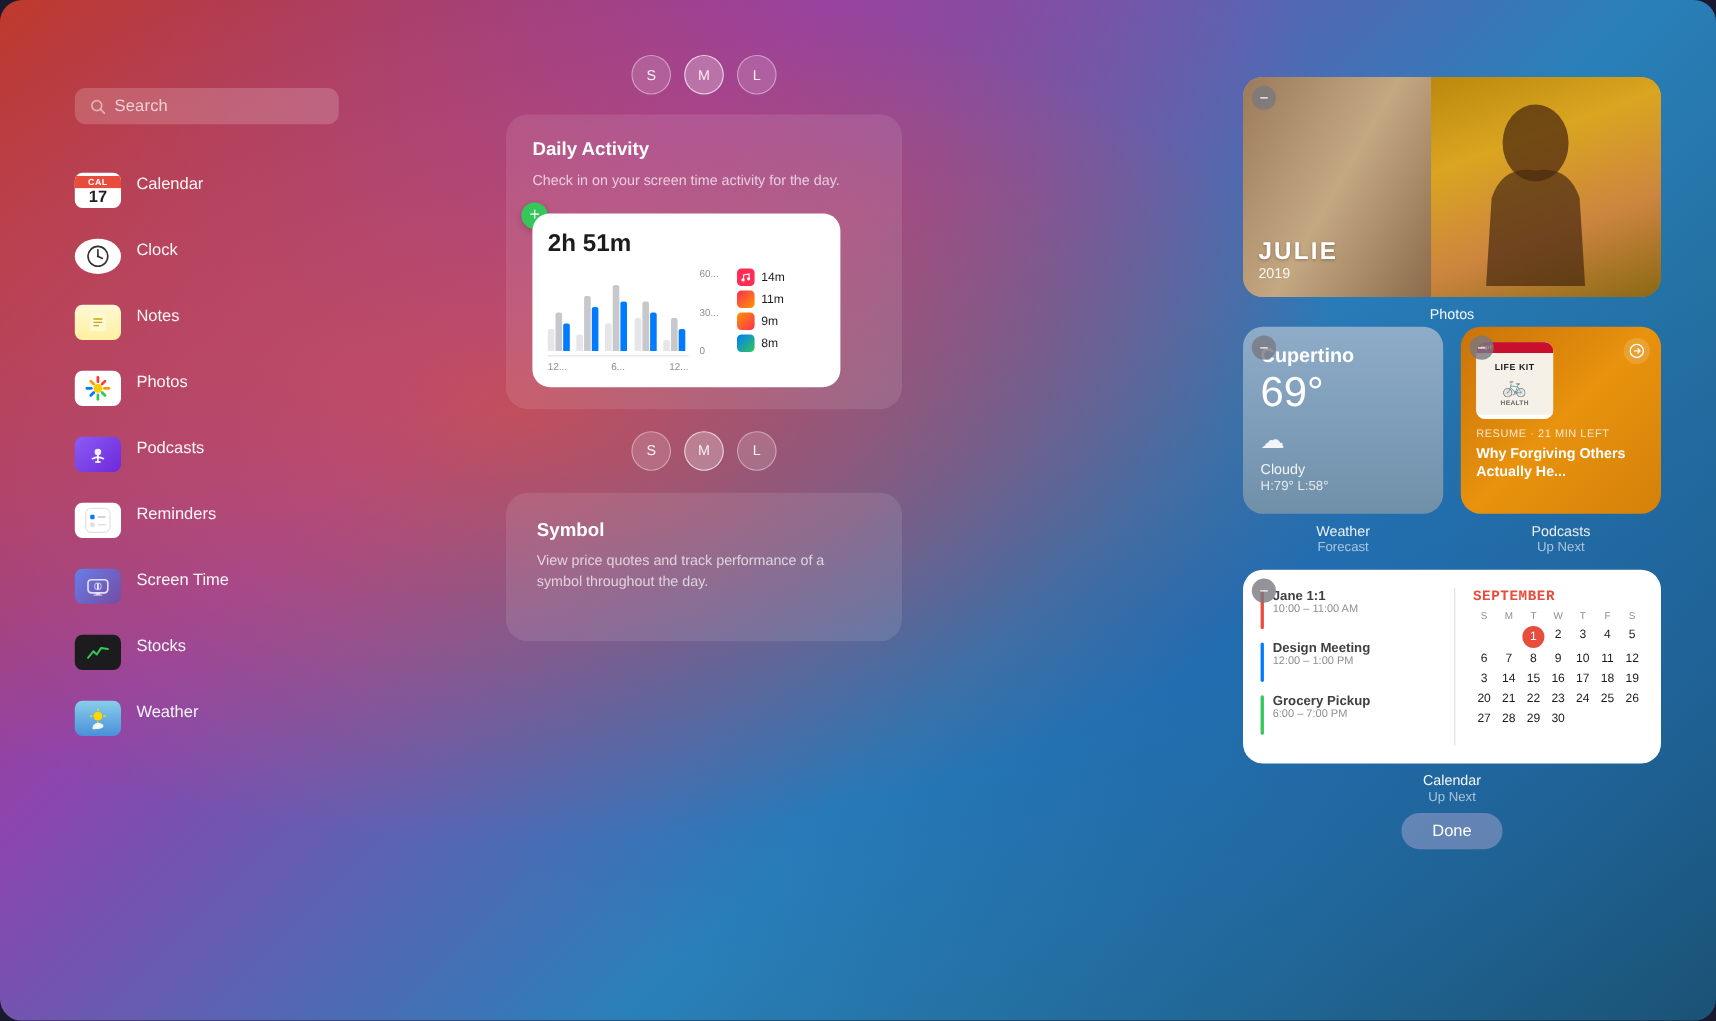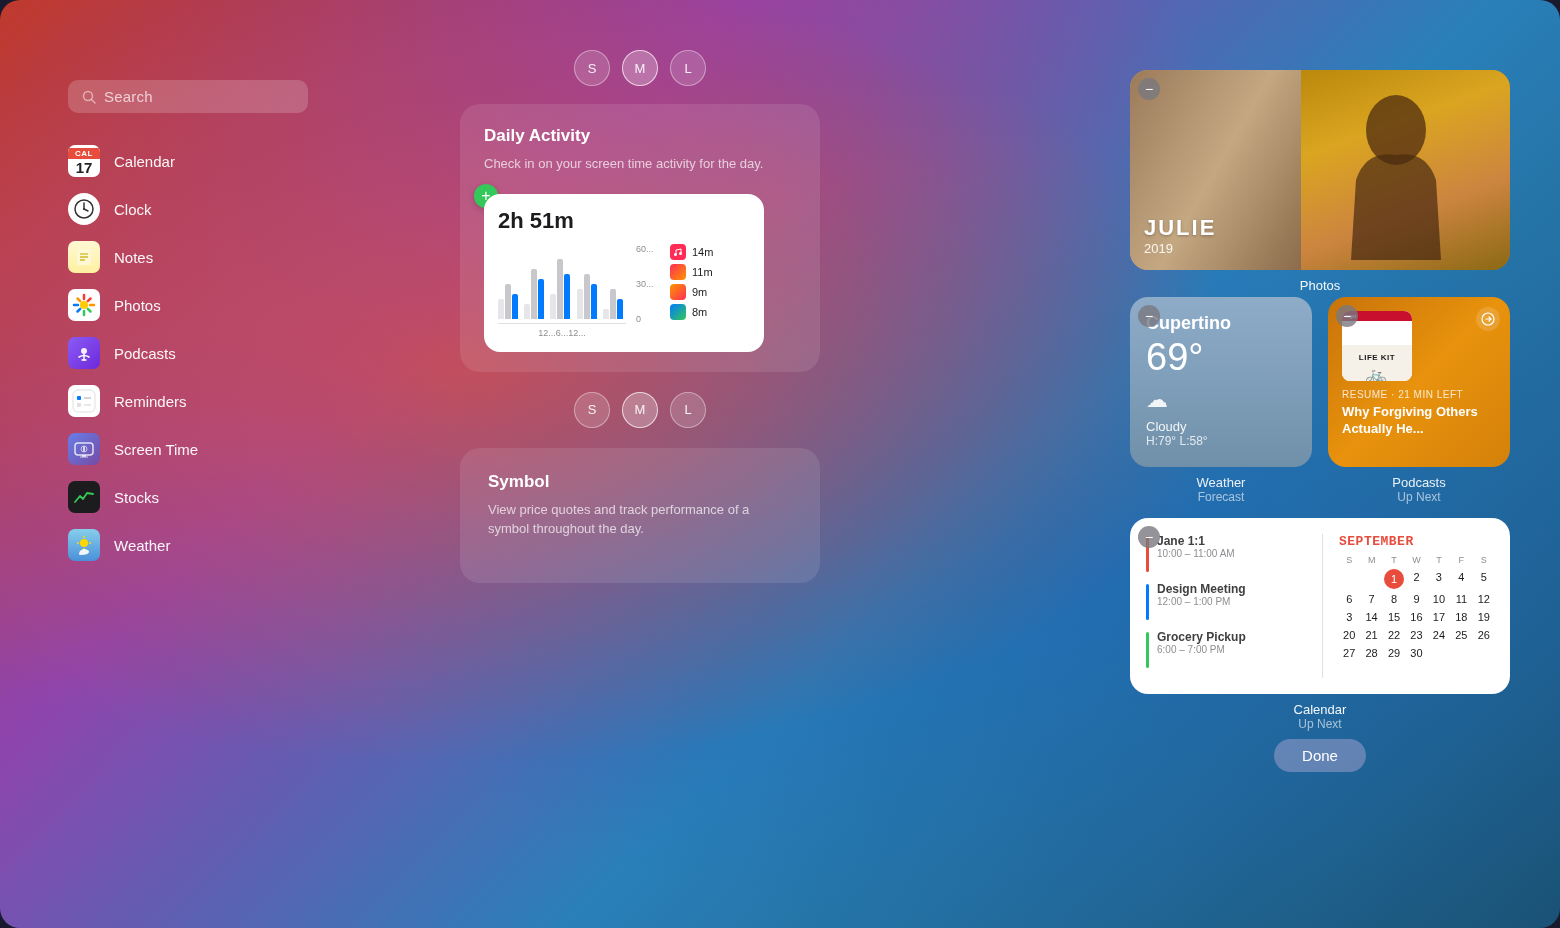--- a/index.html
+++ b/index.html
@@ -66,28 +66,29 @@
 
     .sidebar-item {
       display: flex;
       align-items: center;
       gap: 14px;
       padding: 8px 0;
       cursor: pointer;
     }
 
     .app-icon {
-      width: 32px;
+      width: 42px;
       height: 32px;
       border-radius: 8px;
       flex-shrink: 0;
       display: flex;
       align-items: center;
       justify-content: center;
       font-size: 16px;
+      margin-top: 12px;
     }
 
     .icon-calendar {
       background: white;
       color: #e74c3c;
       font-size: 10px;
       font-weight: 700;
       flex-direction: column;
       display: flex;
       align-items: center;
@@ -613,21 +614,20 @@
     }
 
     .npr-body {
       padding: 3px;
       background: #f5f0e8;
       height: calc(100% - 14px);
       display: flex;
       flex-direction: column;
       align-items: center;
       justify-content: center;
-      margin-top: 24px;
     }
   </style>
 </head>
 <body>
 
 <div class="mac-frame">
 
   <div class="sidebar">
 
     <div class="search-bar">
@@ -796,21 +796,21 @@
                   <div class="bar bar-light" style="height:30px;"></div>
                   <div class="bar bar-gray" style="height:45px;"></div>
                   <div class="bar bar-blue" style="height:35px;"></div>
                 </div>
                 <div class="bar-group">
                   <div class="bar bar-light" style="height:10px;"></div>
                   <div class="bar bar-gray" style="height:30px;"></div>
                   <div class="bar bar-blue" style="height:20px;"></div>
                 </div>
               </div>
-              <div style="display:flex;justify-content:center;margin-top:4px;">
+              <div style="display:flex;justify-content:space-between;margin-top:4px;">
                 <span style="font-size:9px;color:#8e8e93;">12...</span>
                 <span style="font-size:9px;color:#8e8e93;">6...</span>
                 <span style="font-size:9px;color:#8e8e93;">12...</span>
               </div>
             </div>
 
             <div style="display:flex;flex-direction:column;justify-content:space-between;padding-bottom:14px;min-width:24px;">
               <span style="font-size:9px;color:#8e8e93;">60...</span>
               <span style="font-size:9px;color:#8e8e93;">30...</span>
               <span style="font-size:9px;color:#8e8e93;">0</span>

